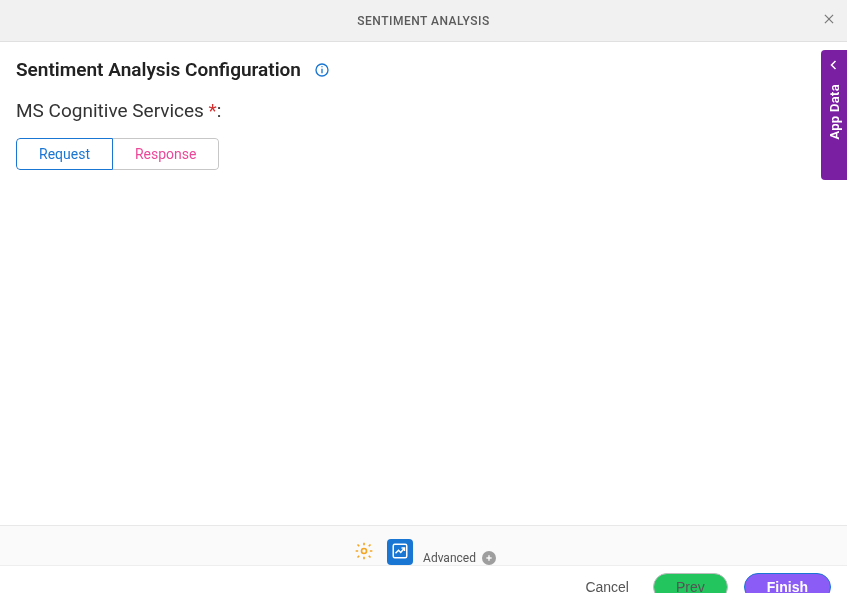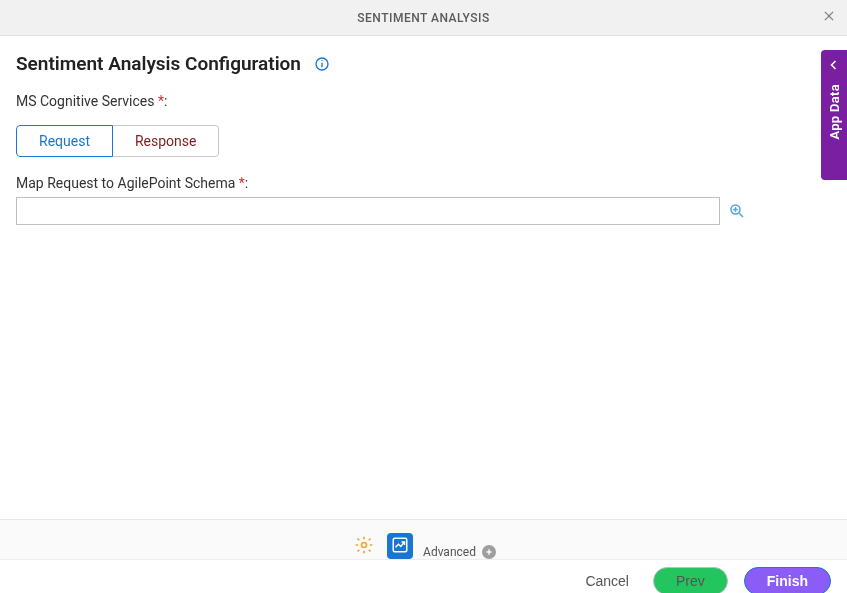--- a/index.html
+++ b/index.html
@@ -9,21 +9,21 @@
     color: #212121;
     background: #fff;
     width: 847px;
     height: 593px;
     overflow: hidden;
     position: relative;
   }
 
   
   .titlebar {
-    height: 36px;
+    height: 42px;
     background: #f1f1f1;
     display: flex;
     align-items: center;
     justify-content: center;
     position: relative;
     border-bottom: 1px solid #e0e0e0;
   }
   .titlebar-title {
     font-size: 12px;
     letter-spacing: 0.5px;
@@ -64,21 +64,21 @@
     color: #222;
   }
   .info-icon {
     width: 16px; height: 16px;
     color: #1976d2;
     display: inline-flex;
   }
 
   .form-group { margin-bottom: 16px; }
   .form-label {
-    font-size: 14px;
+    font-size: 19px;
     color: #333;
     margin-bottom: 6px;
     display: block;
   }
   .req { color: #d32f2f; }
 
   .select-row { display: flex; align-items: center; gap: 10px; }
   .select-wrap {
     flex: 0 0 704px;
     height: 28px;
@@ -121,21 +121,21 @@
     display: inline-flex;
     border-radius: 4px;
     overflow: hidden;
     margin-bottom: 18px;
   }
   .seg-tab {
     padding: 7px 22px;
     font-size: 14px;
     border: 1px solid #c7c7c7;
     background: #fff;
-    color: #7f1d1d;
+    color: #ec4899;
     cursor: pointer;
   }
   .seg-tab + .seg-tab { border-left: none; }
   .seg-tab.active {
     border-color: #1976d2;
     color: #1976d2;
   }
   .seg-tab:first-child { border-radius: 4px 0 0 4px; }
   .seg-tab:last-child  { border-radius: 0 4px 4px 0; }
 
@@ -310,38 +310,20 @@
     </label>
   </div>
 
   
   <div class="seg-tabs">
     <div class="seg-tab active">Request</div>
     <div class="seg-tab">Response</div>
   </div>
 
   
-  <div class="form-group">
-    <label class="form-label">
-      <span>Map Request to AgilePoint Schema </span><span class="req">*</span><span>:</span>
-    </label>
-    <div class="map-row">
-      <input class="map-input" type="text" value="" style="">
-      <span class="lookup-btn">
-        <span>
-          <svg viewBox="0 0 24 24" fill="none" stroke="currentColor" stroke-width="2">
-              <circle cx="10" cy="10" r="6"></circle>
-              <line x1="15" y1="15" x2="20" y2="20"></line>
-              <line x1="10" y1="7" x2="10" y2="13"></line>
-              <line x1="7" y1="10" x2="13" y2="10"></line>
-            </svg>
-        </span>
-      </span>
-    </div>
-  </div>
 
 </div>
 
 <div class="advanced-bar">
   <span class="adv-iconbtn adv-gear">
     <span>
       <svg viewBox="0 0 24 24" fill="none" stroke="currentColor" stroke-width="2">
           <circle cx="12" cy="12" r="3"></circle>
           <path d="M12 2v3M12 19v3M4.2 4.2l2.1 2.1M17.7 17.7l2.1 2.1M2 12h3M19 12h3M4.2 19.8l2.1-2.1M17.7 6.3l2.1-2.1"></path>
         </svg>

